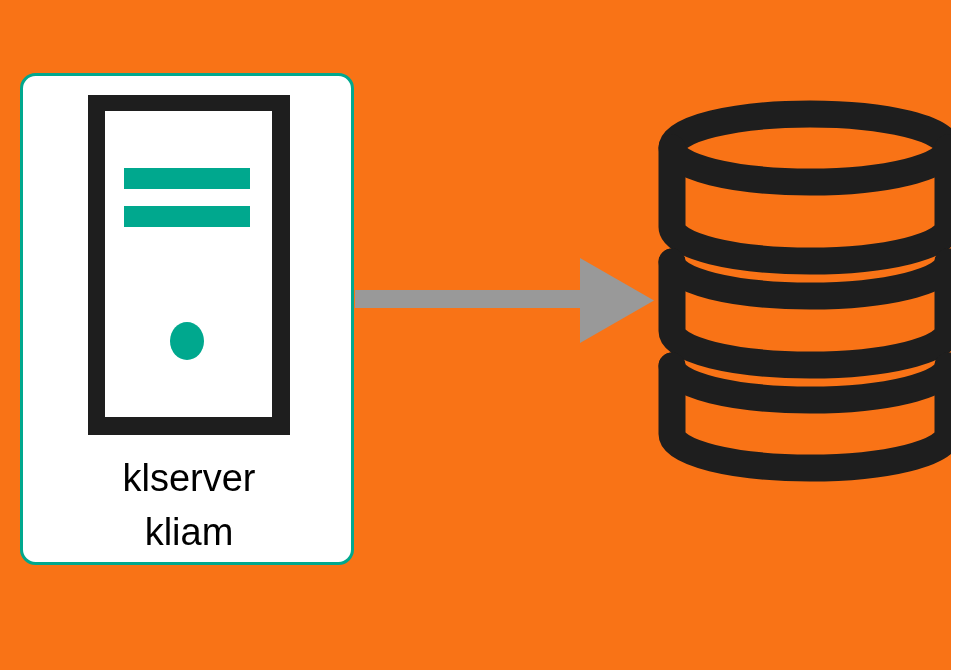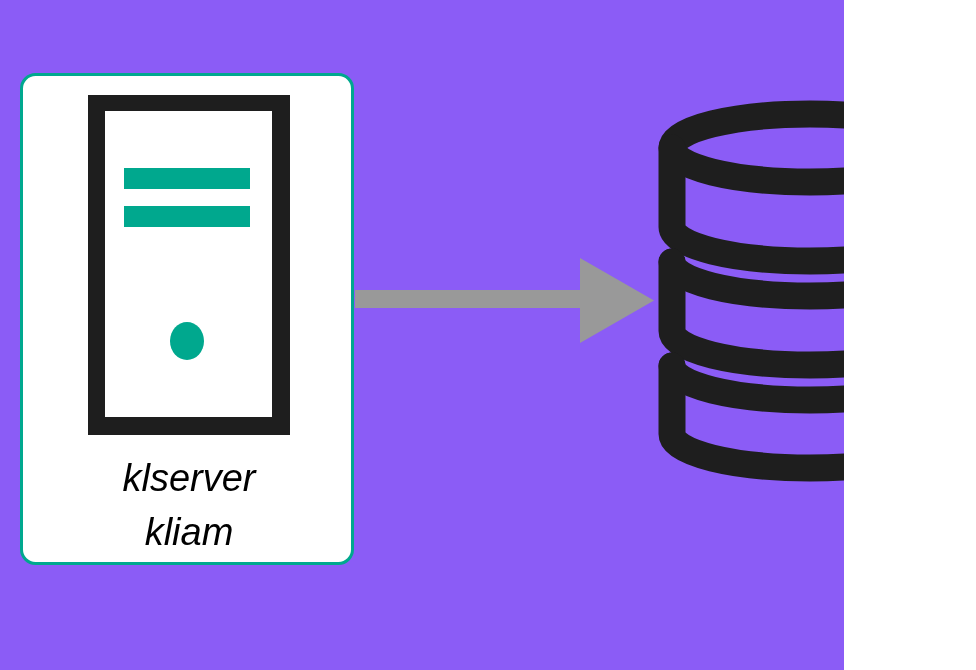--- a/index.html
+++ b/index.html
@@ -5,25 +5,24 @@
   html, body {
     margin: 0;
     padding: 0;
     background: #ffffff;
   }
   body {
     font-family: "Liberation Sans", sans-serif;
   }
   #canvas {
     position: relative;
-    width: 844px;
+    width: 951px;
     height: 670px;
-    background: #8b5cf6;
+    background: #f97316;
     overflow: hidden;
-    font-style: italic;
   }
   #diagram-svg {
     position: absolute;
     left: 0;
     top: 0;
     width: 976px;
     height: 670px;
     display: block;
   }
   .node-label {

